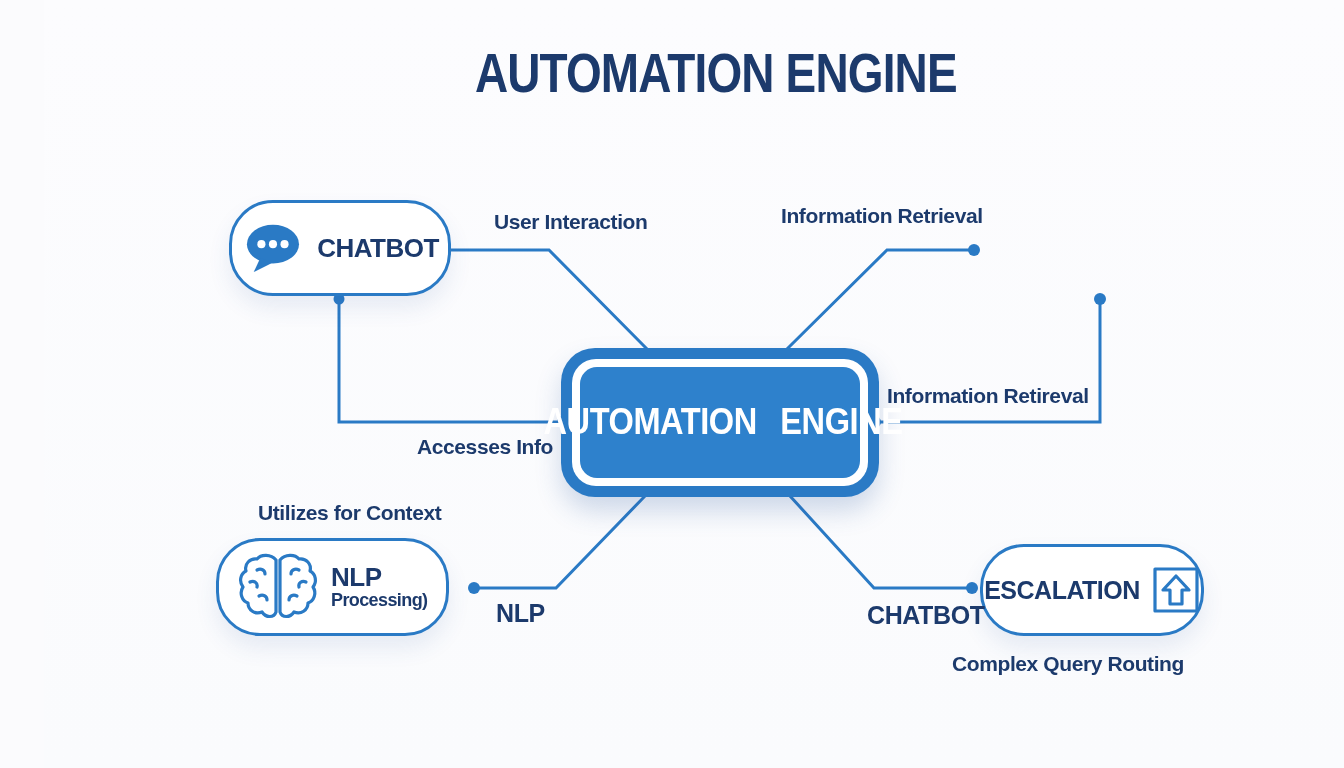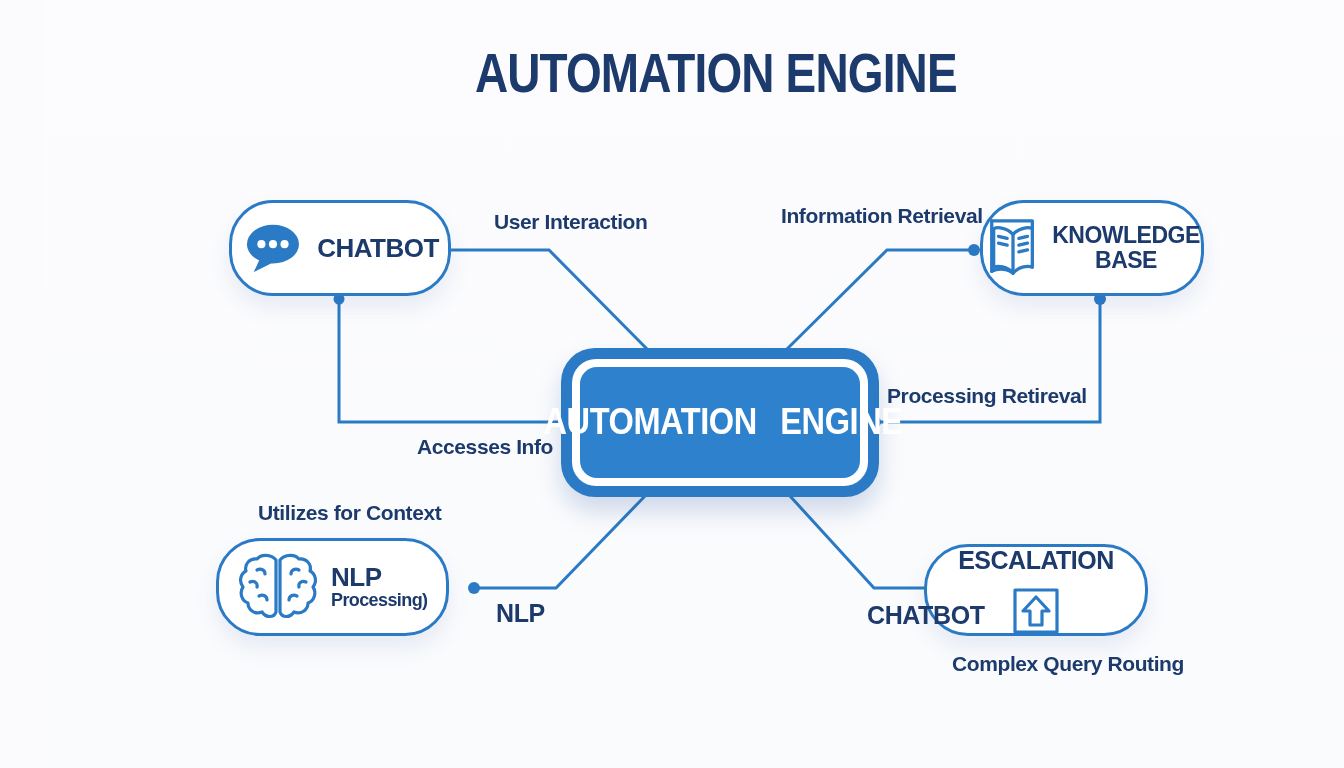--- a/index.html
+++ b/index.html
@@ -54,21 +54,21 @@
     color: #1c3a6c;
   }
   .node-chatbot   { left: 185px; top: 200px; width: 222px; height: 96px; }
   .node-chatbot .label { font-size: 26px; }
   .node-kb        { left: 936px; top: 200px; width: 224px; height: 96px; gap: 10px; }
   .node-kb .label { font-size: 23px; line-height: 1.08; text-align: center; }
   .node-nlp       { left: 172px; top: 538px; width: 233px; height: 98px; gap: 10px; justify-content: flex-start; padding-left: 16px; }
   .node-nlp .nlp-text { line-height: 1.1; }
   .node-nlp .nlp-main { font-size: 26px; font-weight: 700; letter-spacing: -0.5px; }
   .node-nlp .nlp-sub  { font-size: 18px; font-weight: 700; letter-spacing: -0.6px; }
-  .node-esc       { left: 880px; top: 544px; width: 224px; height: 92px; gap: 12px; flex-direction: column; }
+  .node-esc       { left: 936px; top: 544px; width: 224px; height: 92px; gap: 12px; }
   .node-esc .label { font-size: 25px; }
 
   .engine {
     position: absolute;
     left: 517px; top: 348px;
     width: 318px; height: 149px;
     background: #2a7ac5;
     border-radius: 34px;
     padding: 11px;
     box-shadow: 0 14px 26px rgba(45, 90, 160, 0.22);
@@ -149,40 +149,20 @@
     <svg class="icon" width="62" height="54" viewBox="0 0 64 56">
       <ellipse cx="33" cy="24" rx="27" ry="20" fill="#2a7ac5"></ellipse>
       <path d="M20 38 L13 53 L33 43 Z" fill="#2a7ac5"></path>
       <circle cx="21" cy="24" r="4.2" fill="#ffffff"></circle>
       <circle cx="33" cy="24" r="4.2" fill="#ffffff"></circle>
       <circle cx="45" cy="24" r="4.2" fill="#ffffff"></circle>
     </svg>
     <div class="label">CHATBOT</div>
   </div>
 
-  <div class="node node-kb">
-    <svg class="icon" width="58" height="66" viewBox="0 0 60 68">
-      <g fill="none" stroke="#2a7ac5" stroke-width="3.4" stroke-linejoin="round" stroke-linecap="round">
-        <path d="M8 6 H50 V14"></path>
-        <path d="M8 6 V58"></path>
-        <path d="M30 20 C24 13 14 12 10 14 L10 54 C14 52 24 53 30 60 C36 53 46 52 50 54 L50 14 C46 12 36 13 30 20 Z"></path>
-        <path d="M30 20 V60"></path>
-        <path d="M36 24 L45 22"></path>
-        <path d="M36 31 L45 29"></path>
-        <path d="M36 38 L45 36"></path>
-        <path d="M15 22 L24 24"></path>
-        <path d="M15 29 L24 31"></path>
-        <path d="M8 58 C16 54 26 56 30 60"></path>
-      </g>
-    </svg>
-    <div class="label">
-      <div>KNOWLEDGE</div>
-      <div>BASE</div>
-    </div>
-  </div>
 
   <div class="engine">
     <div class="ring">
       <div class="core">
         <span>AUTOMATION</span>
         <span>ENGINE</span>
       </div>
     </div>
   </div>
 
@@ -210,20 +190,20 @@
     <svg class="icon" width="48" height="48" viewBox="0 0 48 48">
       <g fill="none" stroke="#2a7ac5" stroke-width="3.2" stroke-linejoin="round">
         <rect x="3" y="3" width="42" height="42"></rect>
         <path d="M24 10 L37 24 H30 V38 H18 V24 H11 Z"></path>
       </g>
     </svg>
   </div>
 
   <div class="edge-label el-user-interaction">User Interaction</div>
   <div class="edge-label el-info-retrieval-top">Information Retrieval</div>
-  <div class="edge-label el-info-retrieval-right">Processing Retireval</div>
+  <div class="edge-label el-info-retrieval-right">Information Retireval</div>
   <div class="edge-label el-accesses-info">Accesses Info</div>
   <div class="edge-label el-utilizes-context">Utilizes for Context</div>
   <div class="edge-label el-nlp">NLP</div>
   <div class="edge-label el-chatbot">CHATBOT</div>
   <div class="edge-label el-complex-routing">Complex Query Routing</div>
 
 </div>
 
 </body></html>

